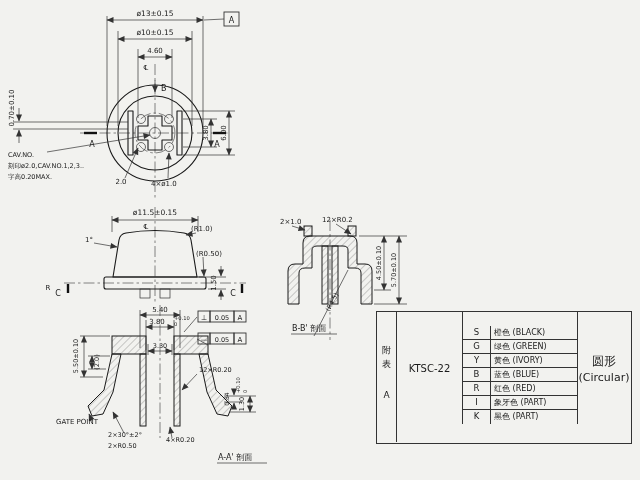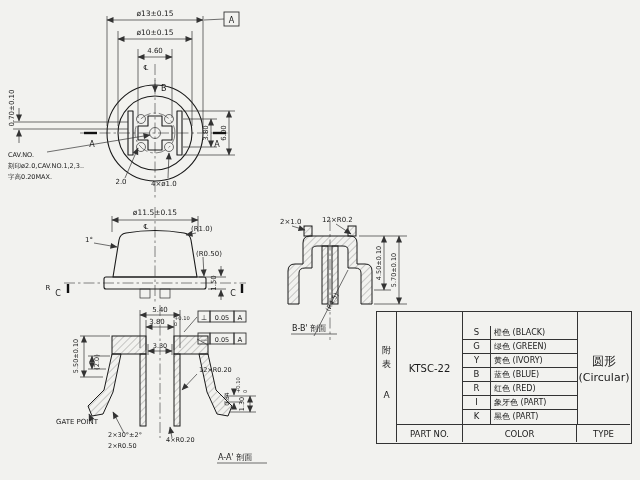--- a/index.html
+++ b/index.html
@@ -282,19 +282,14 @@
   <div class="cell crow last" style="top:98px">
     <span class="ccode">K</span>
     <span class="cname">黑色 (PART)</span>
   </div>
 
   <div class="cell type-col">
     <span class="type-cn">圆形</span>
     <span class="type-en">(Circular)</span>
   </div>
 
-  <div class="cell tfoot">
-    <span class="fcell f1">PART NO.</span>
-    <span class="fcell f2">COLOR</span>
-    <span class="fcell f3">TYPE</span>
-  </div>
 </div>
 </div>
 
 </body></html>

